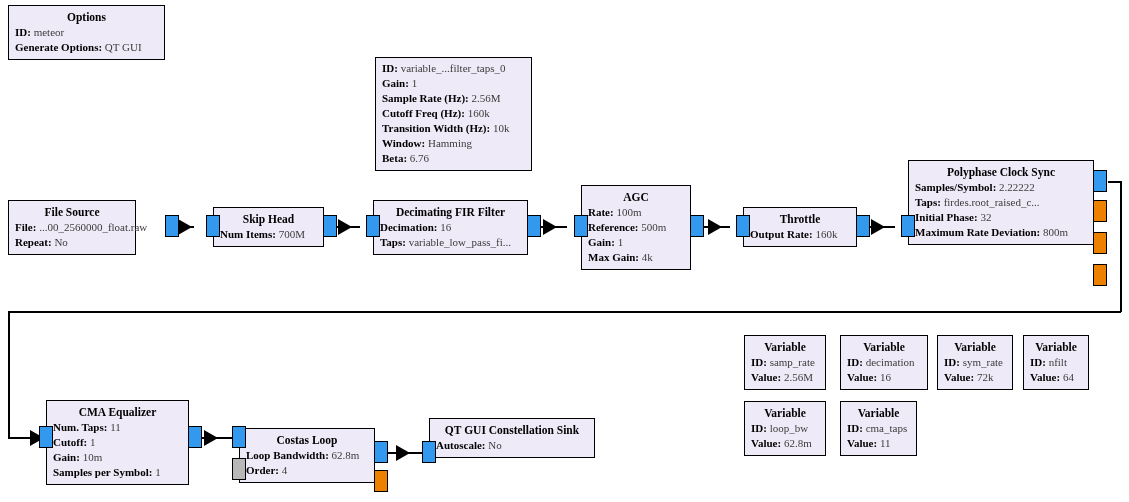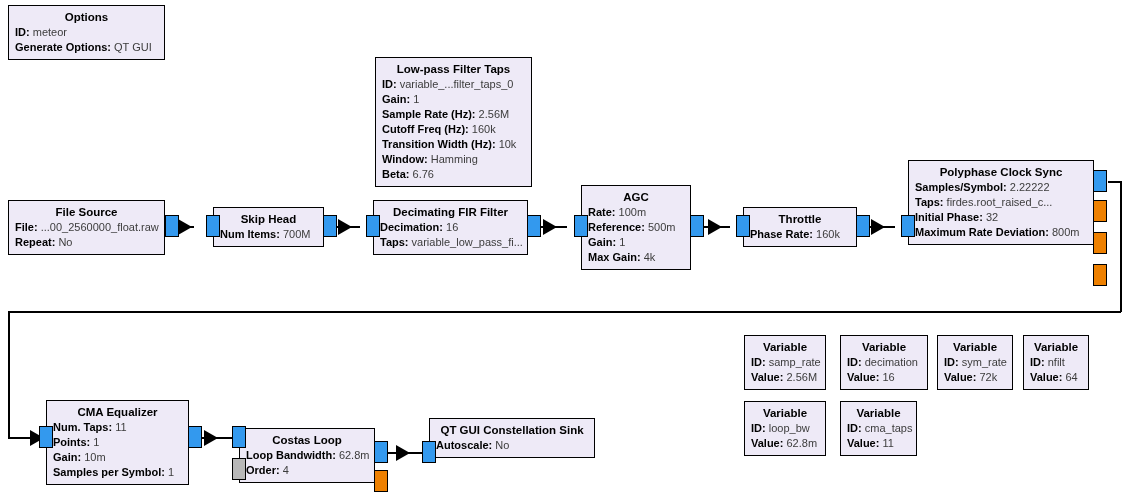--- a/index.html
+++ b/index.html
@@ -5,21 +5,21 @@
   html, body {
     margin: 0;
     padding: 0;
     background: #ffffff;
   }
   #canvas {
     position: relative;
     width: 1129px;
     height: 502px;
     background: #ffffff;
-    font-family: Liberation Sans, sans-serif;
+    font-family: Liberation Serif, serif;
     overflow: hidden;
   }
   .block {
     position: absolute;
     box-sizing: border-box;
     background: #eeeaf7;
     border: 1px solid #000000;
     padding: 3px 6px 4px 6px;
     font-size: 11px;
     line-height: 15px;
@@ -107,31 +107,30 @@
   <div class="wire h" style="left:383px; top:452px; width:46px;"></div>
   <div class="arrow" style="left:396px; top:445px;"></div>
 
   <div class="block" style="left:8px; top:5px; width:157px;">
     <div class="block-title">Options</div>
     <div class="param"><span class="k">ID:</span> <span class="v">meteor</span></div>
     <div class="param"><span class="k">Generate Options:</span> <span class="v">QT GUI</span></div>
   </div>
 
   <div class="block" style="left:375px; top:57px; width:157px;">
-    <div class="block-title">Low-pass Filter Taps</div>
     <div class="param"><span class="k">ID:</span> <span class="v">variable_...filter_taps_0</span></div>
     <div class="param"><span class="k">Gain:</span> <span class="v">1</span></div>
     <div class="param"><span class="k">Sample Rate (Hz):</span> <span class="v">2.56M</span></div>
     <div class="param"><span class="k">Cutoff Freq (Hz):</span> <span class="v">160k</span></div>
     <div class="param"><span class="k">Transition Width (Hz):</span> <span class="v">10k</span></div>
     <div class="param"><span class="k">Window:</span> <span class="v">Hamming</span></div>
     <div class="param"><span class="k">Beta:</span> <span class="v">6.76</span></div>
   </div>
 
-  <div class="block" style="left:8px; top:200px; width:157px;">
+  <div class="block" style="left:8px; top:200px; width:128px;">
     <div class="block-title">File Source</div>
     <div class="param"><span class="k">File:</span> <span class="v">...00_2560000_float.raw</span></div>
     <div class="param"><span class="k">Repeat:</span> <span class="v">No</span></div>
   </div>
   <div class="port out blue" style="left:165px; top:215px;"></div>
 
   <div class="port in blue" style="left:206px; top:215px;"></div>
   <div class="block" style="left:213px; top:207px; width:111px;">
     <div class="block-title">Skip Head</div>
     <div class="param"><span class="k">Num Items:</span> <span class="v">700M</span></div>
@@ -152,42 +151,42 @@
     <div class="param"><span class="k">Rate:</span> <span class="v">100m</span></div>
     <div class="param"><span class="k">Reference:</span> <span class="v">500m</span></div>
     <div class="param"><span class="k">Gain:</span> <span class="v">1</span></div>
     <div class="param"><span class="k">Max Gain:</span> <span class="v">4k</span></div>
   </div>
   <div class="port out blue" style="left:690px; top:215px;"></div>
 
   <div class="port in blue" style="left:736px; top:215px;"></div>
   <div class="block" style="left:743px; top:207px; width:114px;">
     <div class="block-title">Throttle</div>
-    <div class="param"><span class="k">Phase Rate:</span> <span class="v">160k</span></div>
+    <div class="param"><span class="k">Output Rate:</span> <span class="v">160k</span></div>
   </div>
   <div class="port out blue" style="left:856px; top:215px;"></div>
 
   <div class="port in blue" style="left:901px; top:215px;"></div>
   <div class="block" style="left:908px; top:160px; width:186px;">
     <div class="block-title">Polyphase Clock Sync</div>
     <div class="param"><span class="k">Samples/Symbol:</span> <span class="v">2.22222</span></div>
     <div class="param"><span class="k">Taps:</span> <span class="v">firdes.root_raised_c...</span></div>
     <div class="param"><span class="k">Initial Phase:</span> <span class="v">32</span></div>
     <div class="param"><span class="k">Maximum Rate Deviation:</span> <span class="v">800m</span></div>
   </div>
   <div class="port out blue" style="left:1093px; top:170px;"></div>
   <div class="port out orange" style="left:1093px; top:200px;"></div>
   <div class="port out orange" style="left:1093px; top:232px;"></div>
   <div class="port out orange" style="left:1093px; top:264px;"></div>
 
   <div class="port in blue" style="left:39px; top:426px;"></div>
   <div class="block" style="left:46px; top:400px; width:143px;">
     <div class="block-title">CMA Equalizer</div>
     <div class="param"><span class="k">Num. Taps:</span> <span class="v">11</span></div>
-    <div class="param"><span class="k">Points:</span> <span class="v">1</span></div>
+    <div class="param"><span class="k">Cutoff:</span> <span class="v">1</span></div>
     <div class="param"><span class="k">Gain:</span> <span class="v">10m</span></div>
     <div class="param"><span class="k">Samples per Symbol:</span> <span class="v">1</span></div>
   </div>
   <div class="port out blue" style="left:188px; top:426px;"></div>
 
   <div class="port in blue" style="left:232px; top:426px;"></div>
   <div class="port in grey" style="left:232px; top:458px;"></div>
   <div class="block" style="left:239px; top:428px; width:136px;">
     <div class="block-title">Costas Loop</div>
     <div class="param"><span class="k">Loop Bandwidth:</span> <span class="v">62.8m</span></div>

